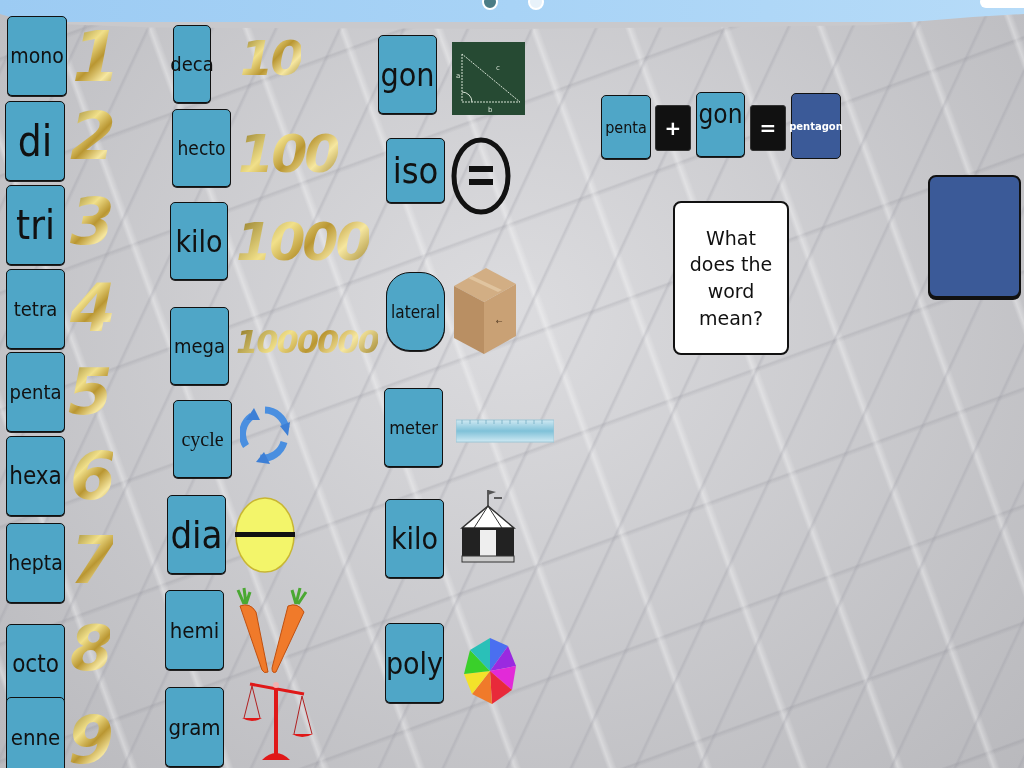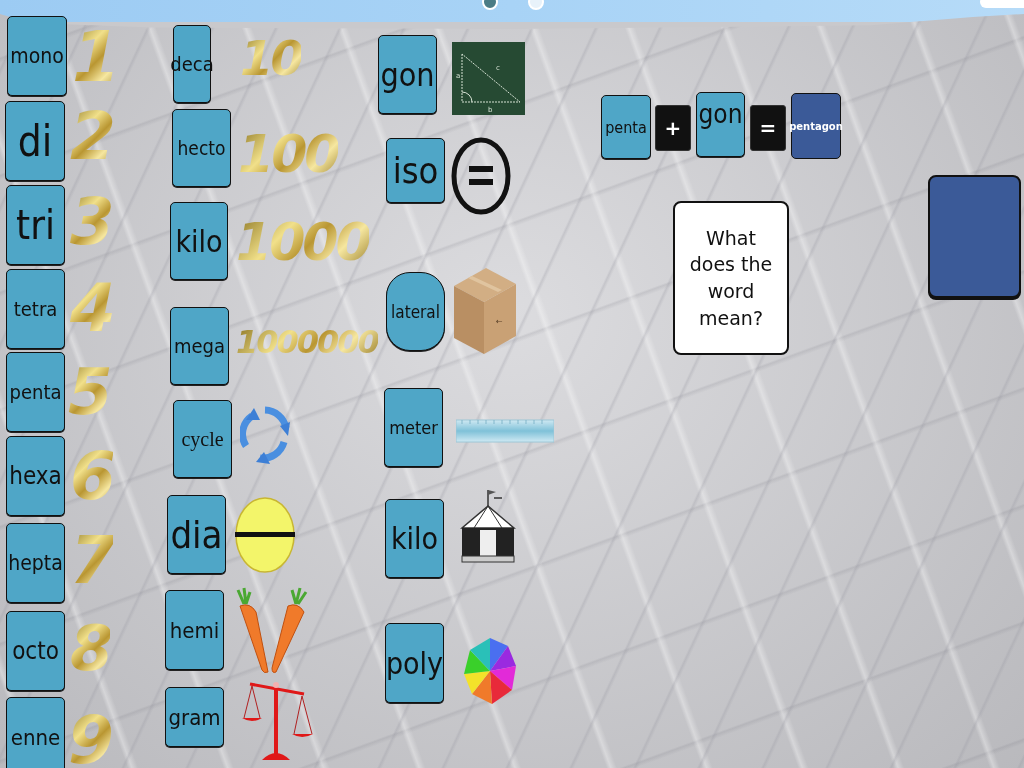--- a/index.html
+++ b/index.html
@@ -87,21 +87,21 @@
 <div class="card" style="left:6px;top:436px;width:59px;height:80px;font-size:24px;">
     <span>hexa</span>
   </div>
 <div class="num" style="left:70px;top:444px;font-size:66px;">6</div>
 
 <div class="card" style="left:6px;top:523px;width:59px;height:80px;font-size:21px;">
     <span>hepta</span>
   </div>
 <div class="num" style="left:70px;top:528px;font-size:66px;">7</div>
 
-<div class="card" style="left:6px;top:611px;width:59px;height:80px;font-size:24px;">
+<div class="card" style="left:6px;top:624px;width:59px;height:80px;font-size:24px;">
     <span>octo</span>
   </div>
 <div class="num" style="left:70px;top:618px;font-size:62px;">8</div>
 
 <div class="card" style="left:6px;top:697px;width:59px;height:80px;font-size:22px;">
     <span>enne</span>
   </div>
 <div class="num" style="left:68px;top:708px;font-size:66px;">9</div>
 
 <div class="card" style="left:173px;top:25px;width:38px;height:78px;font-size:20px;">
@@ -147,21 +147,21 @@
 <div class="card" style="left:165px;top:590px;width:59px;height:80px;font-size:22px;">
     <span>hemi</span>
   </div>
 <svg class="img" style="left:230px;top:584px;" width="82" height="92" viewBox="0 0 82 92">
   <path d="M8 6 l6 14 M14 4 l2 16 M20 8 l-4 12" stroke="#4aa832" stroke-width="3"></path>
   <path d="M10 22 Q20 18 26 28 L38 88 Q34 90 32 86 Z" fill="#f07a2a" stroke="#c05010" stroke-width="1"></path>
   <path d="M70 4 l-4 16 M76 8 l-8 12 M62 6 l4 14" stroke="#4aa832" stroke-width="3"></path>
   <path d="M58 22 Q68 18 74 28 L46 88 Q42 90 42 84 Z" fill="#f07a2a" stroke="#c05010" stroke-width="1"></path>
 </svg>
 
-<div class="card" style="left:165px;top:687px;width:59px;height:60px;font-size:22px;">
+<div class="card" style="left:165px;top:687px;width:59px;height:80px;font-size:22px;">
     <span>gram</span>
   </div>
 <svg class="img" style="left:240px;top:680px;" width="74" height="84" viewBox="0 0 74 84">
   <line x1="10" y1="4" x2="64" y2="14" stroke="#e01818" stroke-width="3"></line>
   <circle cx="36" cy="5" r="3" fill="#f4b0b0"></circle>
   <rect x="34" y="8" width="4" height="68" fill="#e01818"></rect>
   <path d="M22 80 Q36 66 50 80 Z" fill="#e01818"></path>
   <line x1="12" y1="6" x2="4" y2="38" stroke="#b02020" stroke-width="1"></line>
   <line x1="12" y1="6" x2="20" y2="38" stroke="#b02020" stroke-width="1"></line>
   <path d="M2 38 Q12 44 22 38 Z" fill="#e01818"></path>

